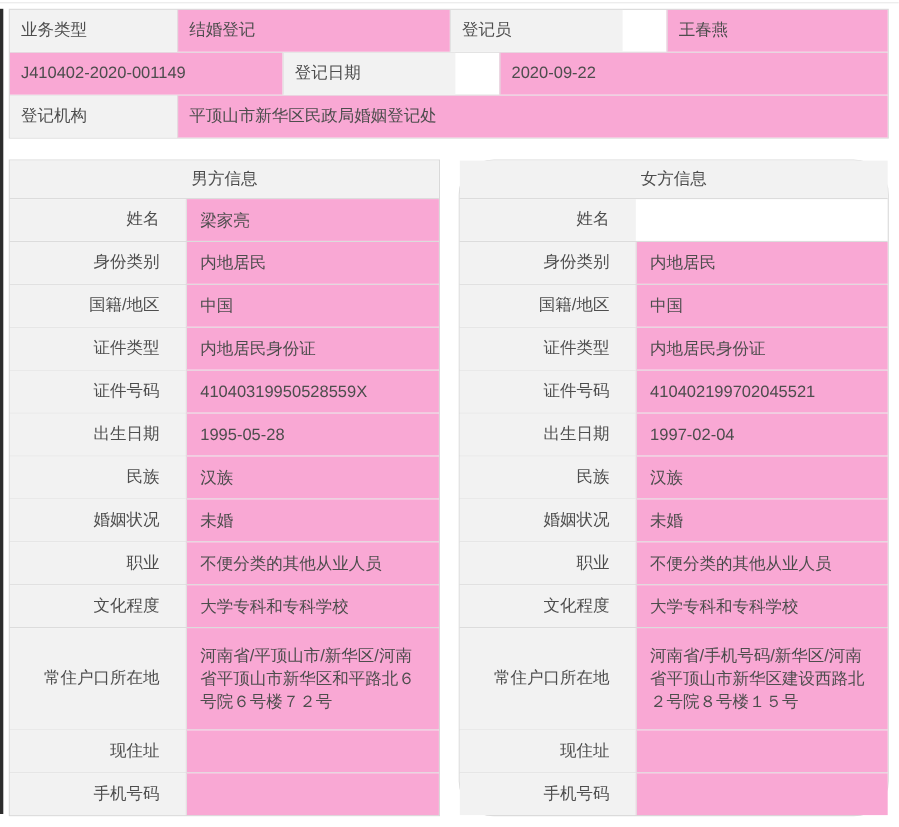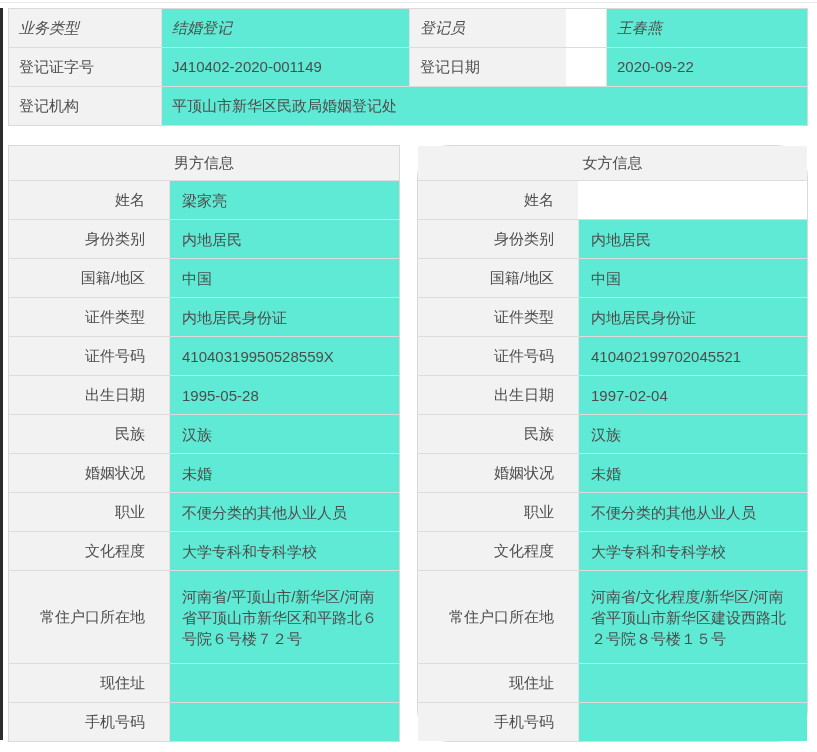--- a/index.html
+++ b/index.html
@@ -28,26 +28,26 @@
   .row { display: flex; border-top: 1px solid #dcdcdc; }
   .row:first-child { border-top: none; }
   .cell {
     display: flex; align-items: center;
     border-left: 1px solid #e2e2e2;
     overflow: hidden;
     line-height: 20px;
   }
   .cell:first-child { border-left: none; }
   .label-cell { background: #f2f2f2; }
-  .value-cell { background: #5eead4; }
+  .value-cell { background: #f9a8d4; }
 
   
   .summary-tbl { left: 8px; top: 8px; width: 800px; }
   .summary-tbl .row { height: 39px; }
-  .summary-tbl .row:first-child { height: 38px; font-style: italic; }
+  .summary-tbl .row:first-child { height: 38px; }
   .summary-tbl .cell { padding: 0 12px 0 10px; }
   .summary-tbl .c1 { width: 152px; }
   .summary-tbl .c2 { width: 248px; }
   .summary-tbl .c3 { width: 157px; }
   .summary-tbl .c4 { flex: 1; margin-left: 40px; }
   .summary-tbl .span-cell { flex: 1; }
 
   
   .party-tbl { top: 145px; }
   .party-left-tbl { left: 8px; width: 392px; }
@@ -78,21 +78,20 @@
 <div class="edge-strip"></div>
 
 <div class="tbl summary-tbl">
   <div class="row">
     <div class="cell label-cell c1">业务类型</div>
     <div class="cell value-cell c2">结婚登记</div>
     <div class="cell label-cell c3">登记员</div>
     <div class="cell value-cell c4">王春燕</div>
   </div>
   <div class="row">
-    <div class="cell label-cell c1">登记证字号</div>
     <div class="cell value-cell c2">J410402-2020-001149</div>
     <div class="cell label-cell c3">登记日期</div>
     <div class="cell value-cell c4">2020-09-22</div>
   </div>
   <div class="row">
     <div class="cell label-cell c1">登记机构</div>
     <div class="cell value-cell span-cell">平顶山市新华区民政局婚姻登记处</div>
   </div>
 </div>
 
@@ -192,21 +191,21 @@
   <div class="row std-row">
     <div class="cell label-cell">职业</div>
     <div class="cell value-cell">不便分类的其他从业人员</div>
   </div>
   <div class="row std-row">
     <div class="cell label-cell">文化程度</div>
     <div class="cell value-cell">大学专科和专科学校</div>
   </div>
   <div class="row tall-row">
     <div class="cell label-cell">常住户口所在地</div>
-    <div class="cell value-cell">河南省/文化程度/新华区/河南省平顶山市新华区建设西路北２号院８号楼１５号</div>
+    <div class="cell value-cell">河南省/手机号码/新华区/河南省平顶山市新华区建设西路北２号院８号楼１５号</div>
   </div>
   <div class="row std-row">
     <div class="cell label-cell">现住址</div>
     <div class="cell value-cell"></div>
   </div>
   <div class="row std-row">
     <div class="cell label-cell">手机号码</div>
     <div class="cell value-cell"></div>
   </div>
 </div>

